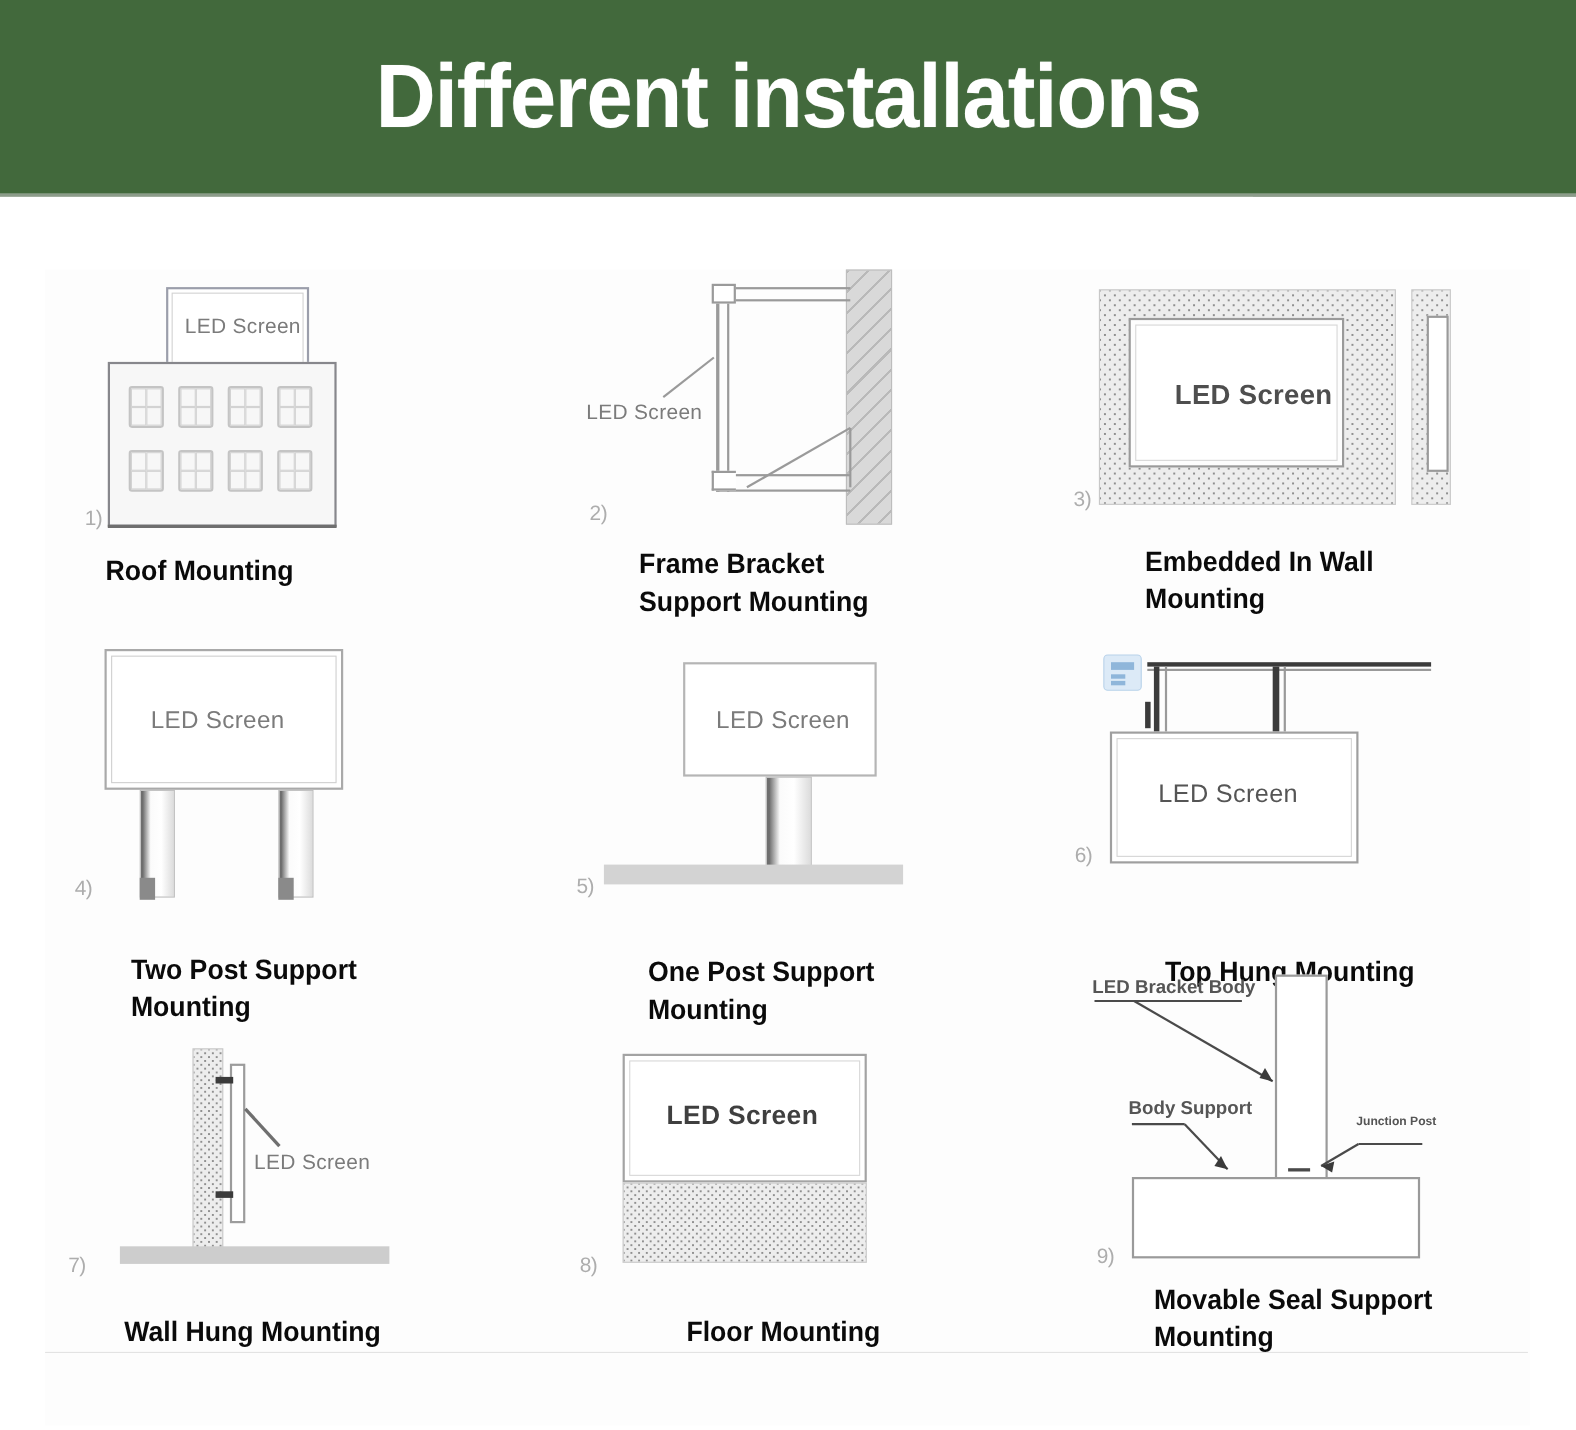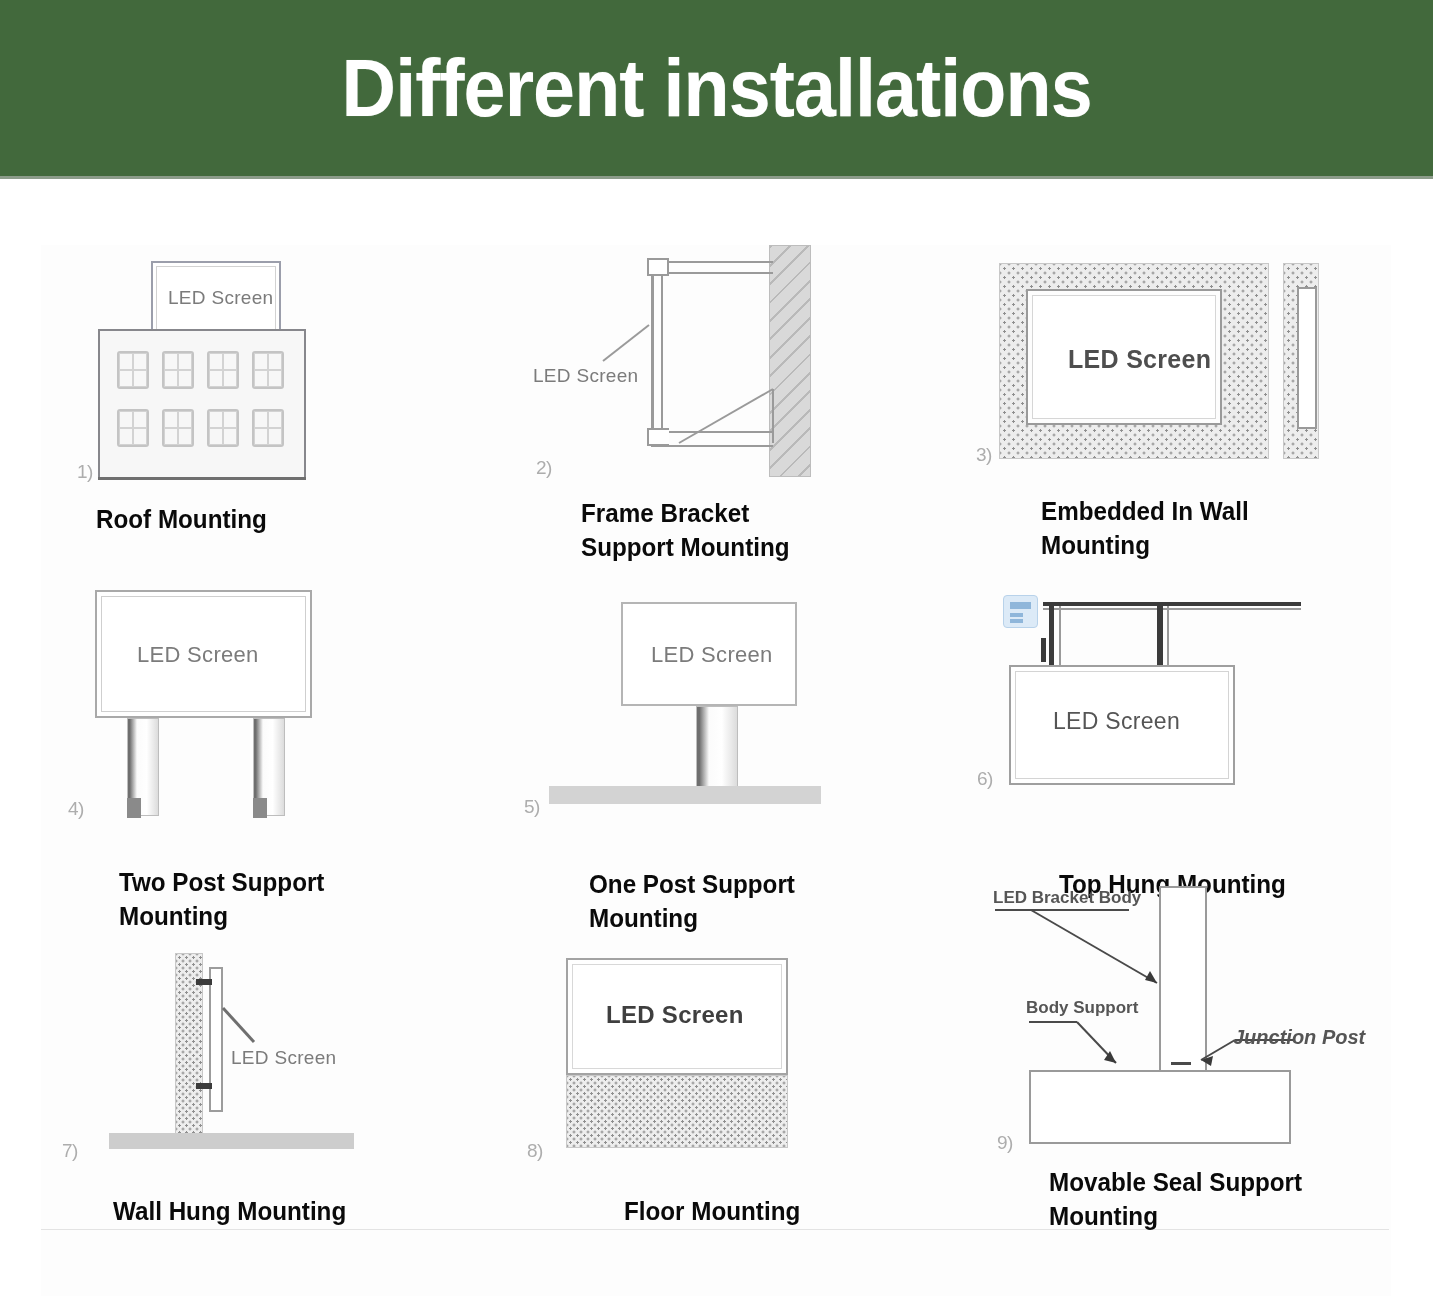--- a/index.html
+++ b/index.html
@@ -377,21 +377,21 @@
           <line x1="58" y1="152" x2="106" y2="152" stroke="#4a4a4a" stroke-width="2"></line>
           <line x1="106" y1="152" x2="145" y2="193" stroke="#4a4a4a" stroke-width="2"></line>
           <polygon points="145,193 133,190 139,181" fill="#3a3a3a"></polygon>
 
           <line x1="264" y1="170" x2="322" y2="170" stroke="#4a4a4a" stroke-width="2"></line>
           <line x1="264" y1="170" x2="230" y2="190" stroke="#4a4a4a" stroke-width="2"></line>
           <polygon points="230,190 242,186 240,196" fill="#3a3a3a"></polygon>
         </svg>
         <div class="scrlabel tiny" style="left:22px;top:18px;font-size:17px;">LED Bracket Body</div>
         <div class="scrlabel tiny" style="left:55px;top:128px;font-size:17px;">Body Support</div>
-        <div class="scrlabel tiny" style="left:262px;top:156px;font-size:20px;font-style:italic;">Junction Post</div>
+        <div class="scrlabel tiny" style="left:262px;top:144px;font-size:11px;">Junction Post</div>
         <div class="num" style="left:26px;top:262px;">9)</div>
       </div>
       <div class="caption" style="left:78px;top:296px;width:420px;">Movable Seal Support
 Mounting</div>
     </div>
 
   </div>
 </div>
 
 </body></html>

